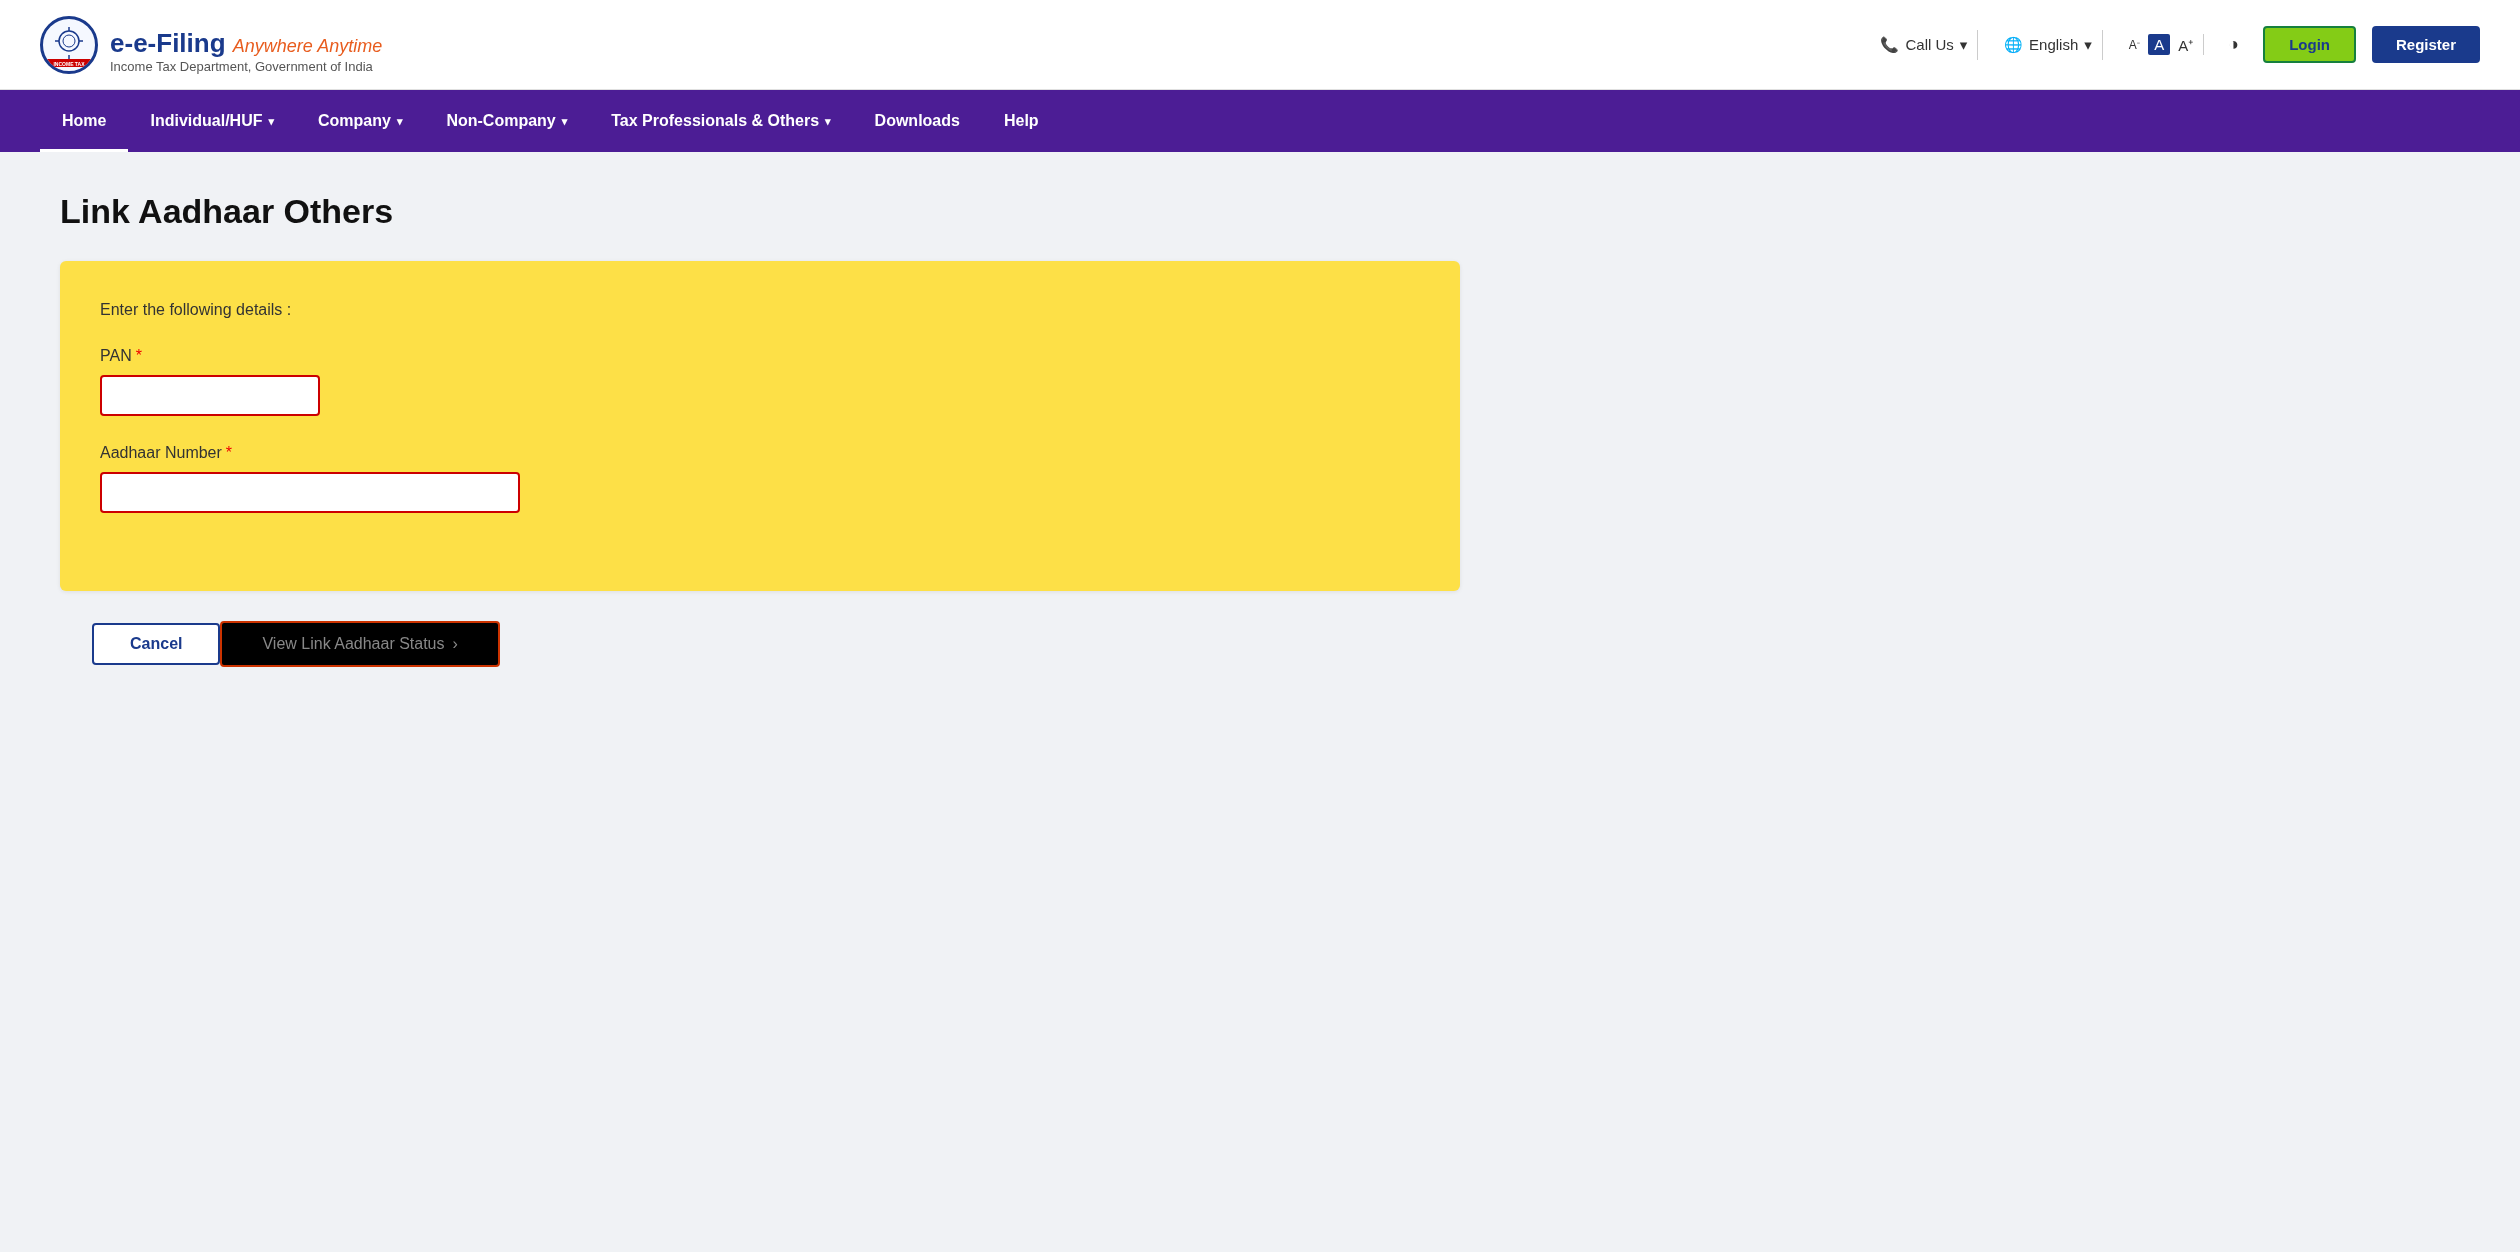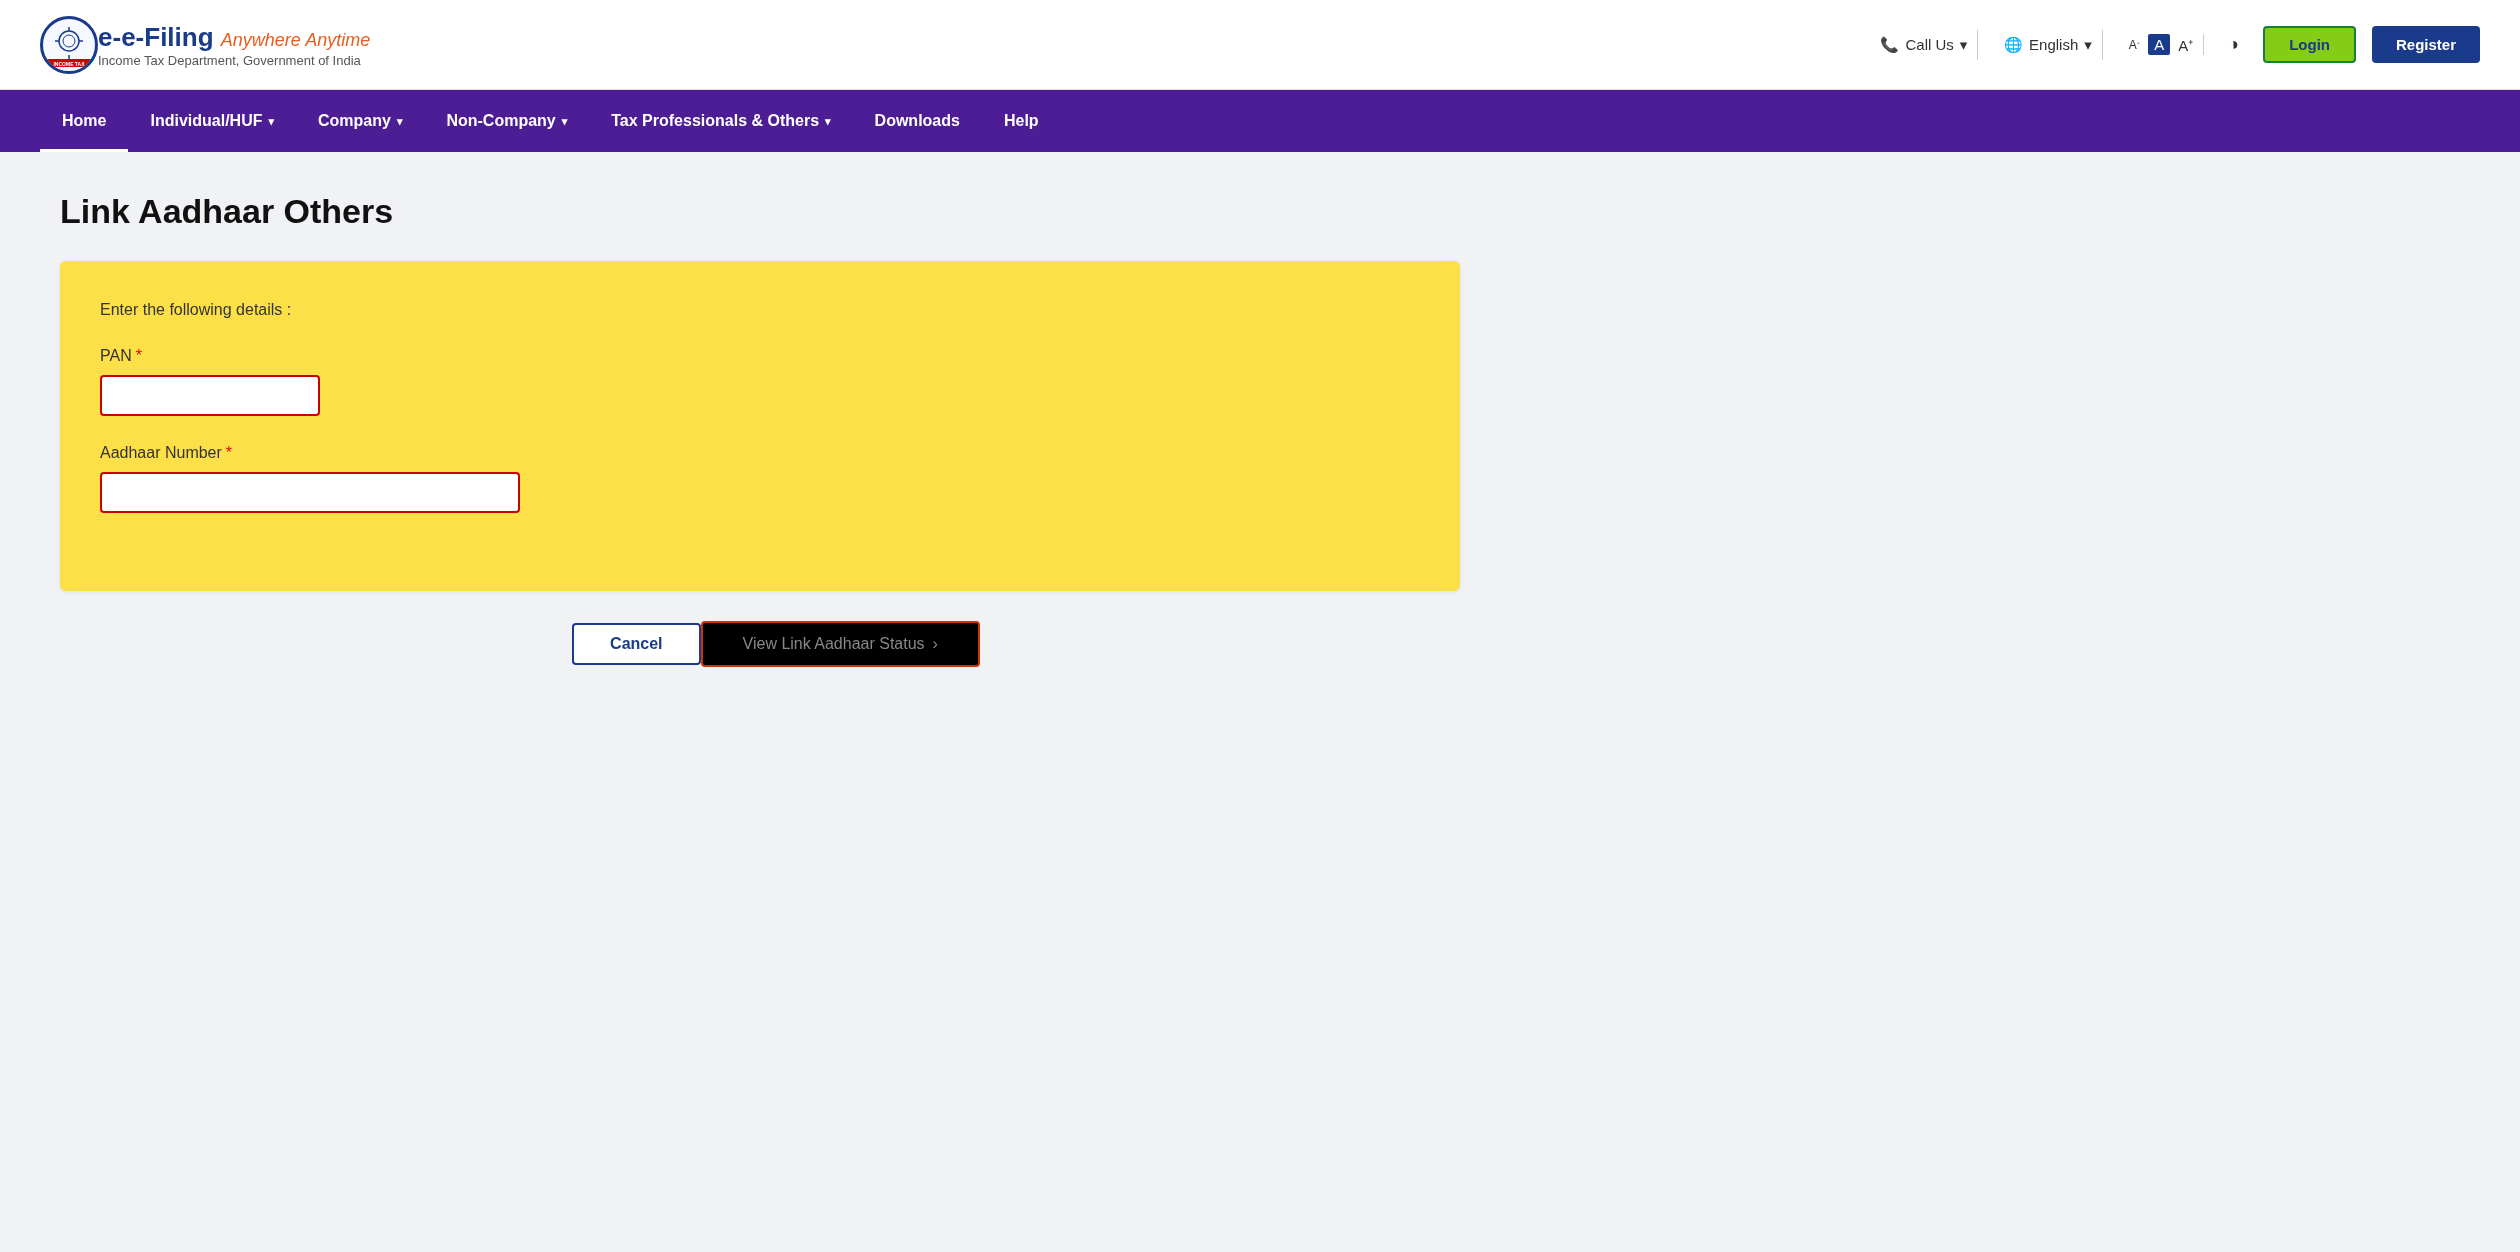--- a/index.html
+++ b/index.html
@@ -10,21 +10,22 @@
       background: #fff;
       border-bottom: 1px solid #e0e0e0;
       padding: 0 40px;
       height: 90px;
       display: flex;
       align-items: center;
       justify-content: space-between;
     }
     .logo-area {
       display: flex;
-      align-items: center;
+      align-items: flex-end;
+      gap: 12px;
     }
     .logo-text {
       display: flex;
       flex-direction: column;
     }
     .logo-title {
       font-size: 26px;
       font-weight: bold;
     }
     .logo-title span.e { color: #1a3a8c; }
@@ -193,21 +194,21 @@
     .pan-input {
       width: 220px;
     }
     .aadhaar-input {
       width: 420px;
     }
 
     
     .action-row {
       display: flex;
-      justify-content: center;
+      justify-content: flex-start;
       align-items: center;
       max-width: 1400px;
       margin-top: 30px;
       padding-left: 32px;
     }
     .cancel-btn {
       border: 2px solid #1a3a8c;
       background: #fff;
       color: #1a3a8c;
       padding: 10px 36px;

